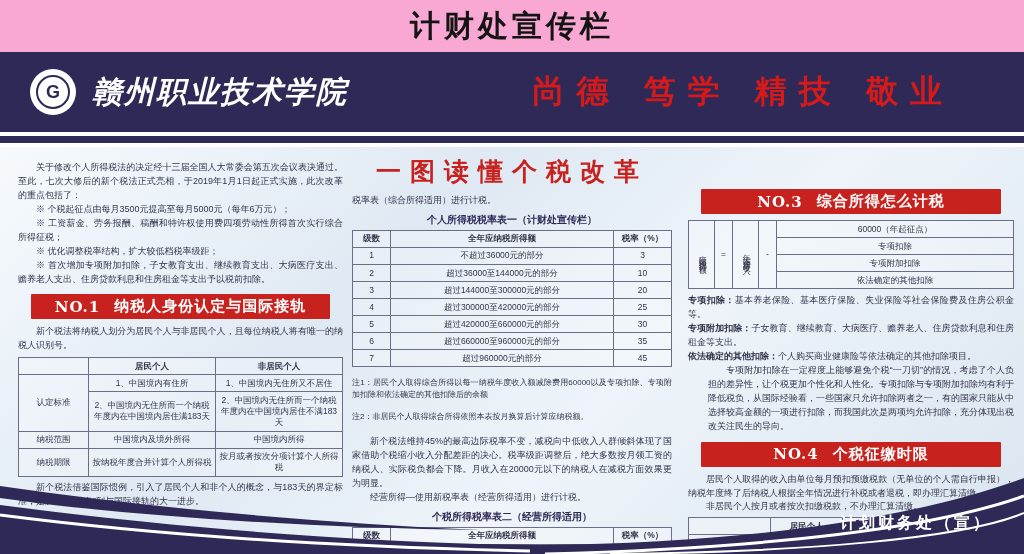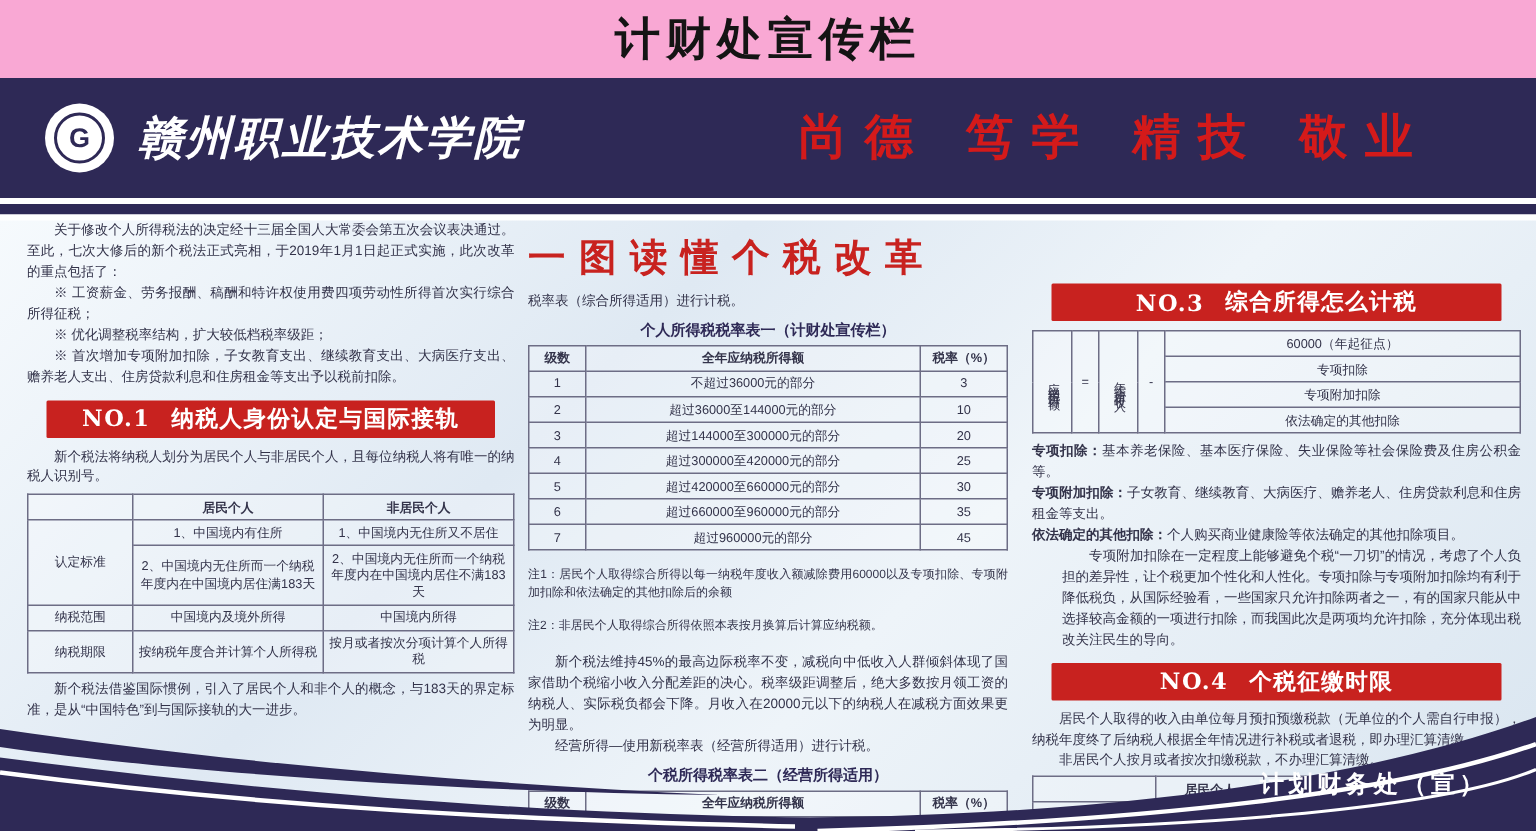--- a/index.html
+++ b/index.html
@@ -36,21 +36,21 @@
 
   p, .txt { font-size:9px; line-height:1.55; color:#33334a; text-align:justify; }
   .indent p { text-indent:2em; }
 
   .red-banner { background:#c8221f; color:#fff; border-radius:1px; margin:8px auto 6px auto;
                 width:92%; height:25px; display:flex; align-items:center; justify-content:center;
                 font-weight:bold; font-size:15px; letter-spacing:1px; }
   .red-banner .badge { margin-right:14px; font-family:"DejaVu Serif", serif; }
 
   .main-title { color:#c8221f; font-weight:bold; font-size:25px; letter-spacing:9px;
-                text-align:left; padding-top:8px; }
+                text-align:center; padding-top:8px; }
 
   table { border-collapse:collapse; width:100%; background:rgba(255,255,255,0.25); }
   th, td { border:1px solid #6d6d85; font-size:8.5px; color:#33334a; text-align:center;
            padding:2.5px 3px; line-height:1.3; }
   th { font-weight:bold; }
   .tbl-title { text-align:center; font-weight:bold; color:#2e2956; font-size:10px; margin:5px 0 3px 0; }
   .note { font-size:8px; color:#33334a; line-height:1.45; margin-top:10px; text-align:justify; }
 
   .vert { writing-mode:vertical-rl; text-orientation:upright; letter-spacing:2px;
           font-size:8px; padding:2px 4px; }
@@ -78,22 +78,23 @@
     <div class="school-name">赣州职业技术学院</div>
     <div class="motto">尚德 笃学 精技 敬业</div>
   </div>
   <div class="stripe-w"></div>
   <div class="stripe-n"></div>
   <div class="stripe-w"></div>
 
   <div class="content">
 
     <div class="col col-left">
-      <div class="indent" style="">
+      <div class="indent" style="margin-top:14px;">
           <p>关于修改个人所得税法的决定经十三届全国人大常委会第五次会议表决通过。至此，七次大修后的新个税法正式亮相，于2019年1月1日起正式实施，此次改革的重点包括了：</p>
+          <p>※ 个税起征点由每月3500元提高至每月5000元（每年6万元）；</p>
           <p>※ 工资薪金、劳务报酬、稿酬和特许权使用费四项劳动性所得首次实行综合所得征税；</p>
           <p>※ 优化调整税率结构，扩大较低档税率级距；</p>
           <p>※ 首次增加专项附加扣除，子女教育支出、继续教育支出、大病医疗支出、赡养老人支出、住房贷款利息和住房租金等支出予以税前扣除。</p>
         </div>
 
       <div class="red-banner">
         <span class="badge">NO.1</span>
         <span>纳税人身份认定与国际接轨</span>
       </div>
       <p style="text-indent:2em;">新个税法将纳税人划分为居民个人与非居民个人，且每位纳税人将有唯一的纳税人识别号。</p>

